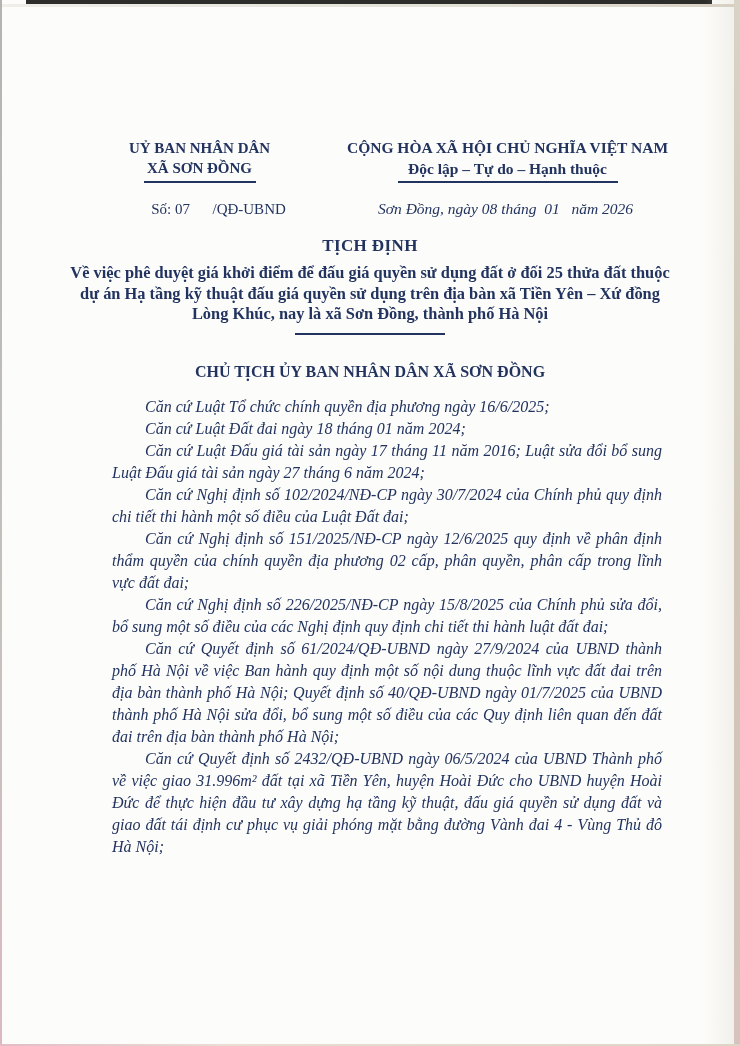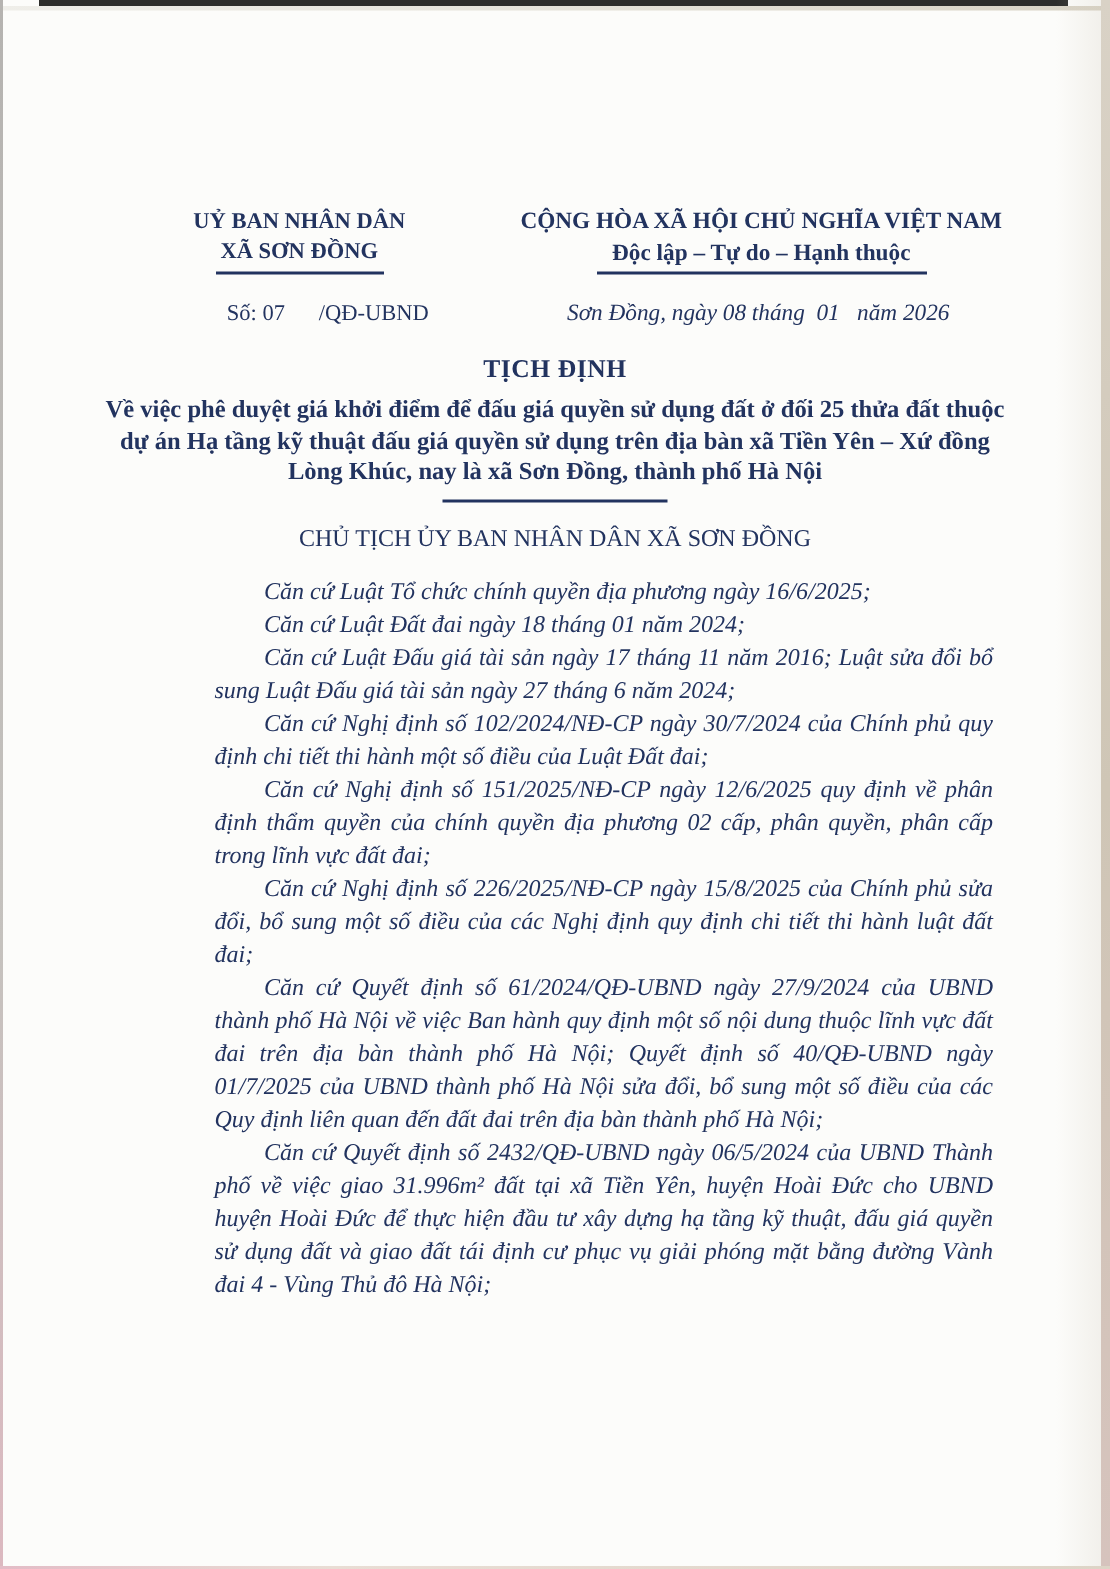--- a/index.html
+++ b/index.html
@@ -53,33 +53,32 @@
   .doc-number { width: 255px; font-size: 15px; text-align: center; padding-left: 46px; white-space: pre; }
   .doc-date { flex: 1; text-align: center; font-style: italic; font-size: 15.5px; white-space: pre; }
 
   .title-block { text-align: center; margin-top: 17px; }
   .doc-heading { font-weight: bold; font-size: 17px; letter-spacing: 0.4px; line-height: 22px; }
   .doc-subject {
     font-weight: bold; font-size: 16.4px; line-height: 20.5px;
     max-width: 614px; margin: 6px auto 0;
   }
   .subject-rule { width: 150px; height: 2px; background: #22335f; margin: 8px auto 0; }
-  .doc-authority { font-weight: normal; font-size: 16px; margin-top: 14px; line-height: 21px; }
+  .doc-authority { font-weight: bold; font-size: 16px; margin-top: 26px; line-height: 21px; }
 
   .body-text {
     margin: 14px 78px 0 112px;
   }
   .body-text p.para {
     font-style: italic;
     font-size: 16px;
     line-height: 22px;
     text-align: justify;
     text-indent: 33px;
     color: #22335f;
-    margin-left: 31px;
   }
 </style>
 </head>
 <body>
 
 <div class="scan-top-strip"></div>
 <div class="scan-top-shadow"></div>
 <div class="scan-left-edge"></div>
 <div class="scan-right-shade"></div>
 <div class="scan-right-edge"></div>

